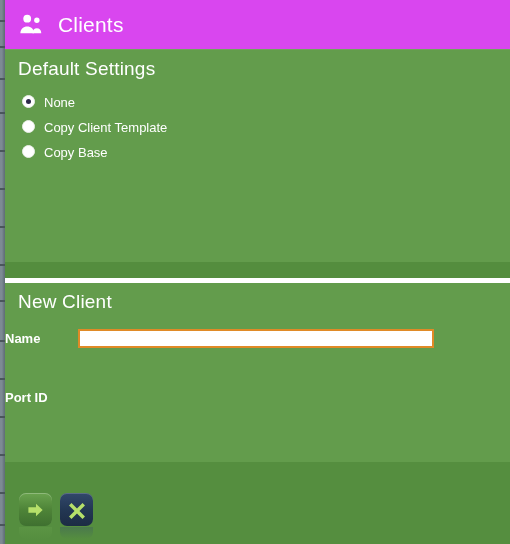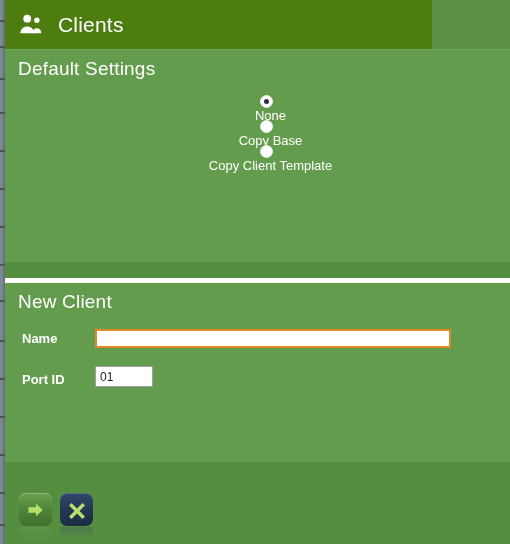--- a/index.html
+++ b/index.html
@@ -30,22 +30,22 @@
   .edge-strip .tick {
     position: absolute;
     left: 0; width: 5px; height: 2px;
     background: #4a555c;
   }
 
   
   .header {
     position: absolute;
     left: 5px; top: 0;
-    width: 427px; height: 49px;
-    background: #4d7c0f;
+    width: 505px; height: 49px;
+    background: #d946ef;
   }
   .header-inner {
     display: flex;
     align-items: center;
     height: 49px;
     padding-left: 13px;
   }
   .clients-icon {
     width: 26px; height: 26px;
     display: block;
@@ -73,23 +73,22 @@
     font-size: 19px;
     font-weight: normal;
     padding: 8px 0 0 13px;
     letter-spacing: 0.2px;
     white-space: nowrap;
   }
 
   .radio-list { margin-top: 15px; padding-left: 17px; }
   .radio-row {
     display: flex;
-    align-items: center;
+    align-items: flex-start;
     height: 25px;
-    flex-direction: column;
   }
   .radio {
     width: 13px; height: 13px;
     border-radius: 50%;
     background: #ffffff;
     border: 1px solid #e9efe7;
     flex: 0 0 auto;
     position: relative;
   }
   .radio.checked::after {
@@ -122,21 +121,20 @@
     width: 505px; height: 184px;
     background: #639c4c;
     border-top: 5px solid #ffffff;
   }
 
   .form { margin-top: 12px; }
   .form-row {
     display: flex;
     align-items: center;
     min-height: 27px;
-    padding-left: 17px;
   }
   .field-label {
     color: #ffffff;
     font-size: 13px;
     font-weight: bold;
     width: 73px;
     flex: 0 0 auto;
     white-space: nowrap;
   }
   .text-input {
@@ -185,21 +183,21 @@
     flex: 0 0 auto;
   }
 
   .row-setarea {
     padding-left: 90px;
     margin-top: 5px;
     min-height: 22px;
   }
   .row-setarea .inline-label { margin-left: 0; }
 
-  .row-port { margin-top: 8px; align-items: flex-end; }
+  .row-port { margin-top: 32px; }
 
   
   .footer {
     position: absolute;
     left: 5px; top: 462px;
     width: 505px; height: 82px;
     background: #558e3f;
   }
   .footer-buttons {
     display: flex;
@@ -277,46 +275,45 @@
   <div class="panel-default">
     <div class="panel-title">Default Settings</div>
 
     <div class="radio-list">
       <div class="radio-row">
         <span class="radio checked"></span>
         <span class="radio-label">None</span>
       </div>
       <div class="radio-row">
         <span class="radio"></span>
-        <span class="radio-label">Copy Base</span>
+        <span class="radio-label">Copy Client Template</span>
       </div>
       <div class="radio-row">
         <span class="radio"></span>
-        <span class="radio-label">Copy Client Template</span>
+        <span class="radio-label">Copy Base</span>
       </div>
     </div>
   </div>
 
   <div class="separator"></div>
 
   <div class="panel-new">
     <div class="panel-title">New Client</div>
 
     <div class="form">
 
       <div class="form-row">
         <span class="field-label">Name</span>
         <input class="text-input input-name" type="text" value="" style="">
       </div>
 
 
 
       <div class="form-row row-port">
         <span class="field-label">Port ID</span>
-        <input class="input-plain" type="text" value="01" style="">
       </div>
 
     </div>
   </div>
 
   <div class="footer">
     <div class="footer-buttons">
 
       <div class="btn-wrap">
         <button class="icon-button btn-ok">

